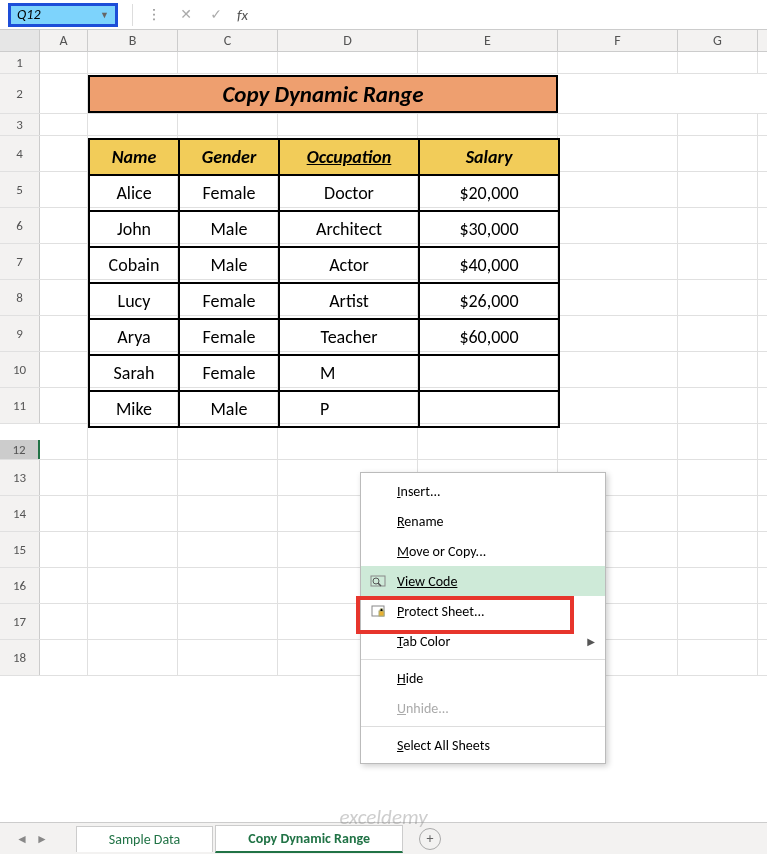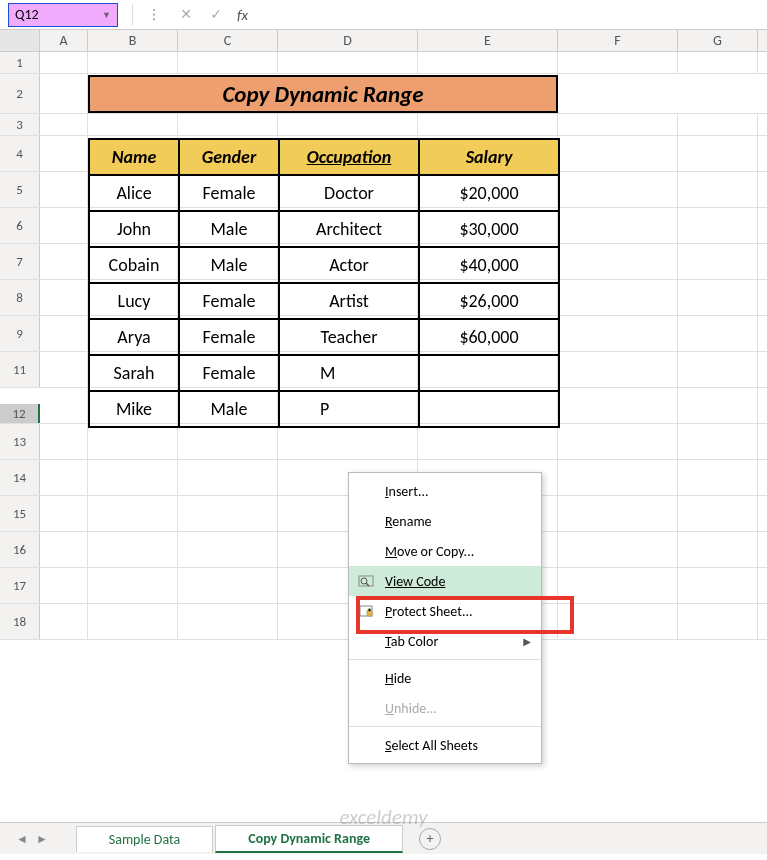--- a/index.html
+++ b/index.html
@@ -1,19 +1,19 @@
 <!DOCTYPE html>
 <html><head>
 <meta charset="utf-8">
 <style>
 * { box-sizing: border-box; margin: 0; padding: 0; font-family: Calibri, Arial, sans-serif; }
 body { width: 767px; height: 860px; background: #fff; position: relative; overflow: hidden; }
 
 .formula-bar { display: flex; align-items: center; height: 30px; border-bottom: 1px solid #ccc; background: #fff; }
-.name-box { width: 110px; height: 24px; border: 1px solid #1d4ed8; margin-left: 8px; padding: 2px 6px; font-size: 14px; background: #f0abfc; display: flex; align-items: center; justify-content: space-between; }
+.name-box { width: 110px; height: 24px; border: 3px solid #1d4ed8; margin-left: 8px; padding: 2px 6px; font-size: 14px; background: #7dd3fc; display: flex; align-items: center; justify-content: space-between; font-style: italic; }
 .name-box-arrow { font-size: 9px; color: #666; }
 .fb-divider { width: 1px; height: 22px; background: #ddd; margin: 0 14px; }
 .fb-dots { color: #888; font-size: 14px; margin-right: 10px; }
 .fb-icon { width: 22px; height: 22px; display: flex; align-items: center; justify-content: center; margin: 0 4px; color: #aaa; font-size: 14px; }
 .fx-label { font-style: italic; font-size: 15px; color: #555; margin-left: 6px; }
 .formula-input { flex: 1; height: 24px; border: none; margin-left: 8px; }
 .col-headers { display: flex; height: 22px; background: #f3f2f1; border-bottom: 1px solid #ccc; }
 .corner { width: 40px; border-right: 1px solid #ccc; background: #e6e6e6; }
 .col-h { border-right: 1px solid #ccc; text-align: center; font-size: 14px; color: #555; line-height: 22px; }
 .col-A { width: 48px; } .col-B { width: 90px; } .col-C { width: 100px; } .col-D { width: 140px; } .col-E { width: 140px; } .col-F { width: 120px; } .col-G { width: 80px; }
@@ -25,21 +25,21 @@
 .cell { border-right: 1px solid #e0e0e0; }
 .r1 { height: 22px; } .r2 { height: 40px; } .r-norm { height: 36px; }
 
 .title-cell { background: #ee9f6f; border: 2px solid #000; width: 470px; height: 38px; display: flex; align-items: center; justify-content: center; font-size: 23px; font-weight: bold; font-style: italic; }
 
 .data-table { position: absolute; left: 88px; top: 86px; border-collapse: collapse; }
 .data-table th, .data-table td { border: 2px solid #000; text-align: center; vertical-align: middle; font-size: 18px; height: 36px; }
 .data-table th { background: #f2cc59; font-style: italic; font-weight: bold; }
 .th-name { width: 90px; margin-top: 11px; } .th-gender { width: 100px; } .th-occ { width: 140px; text-decoration: underline; } .th-sal { width: 140px; }
 
-.context-menu { position: absolute; left: 348px; top: 420px; width: 194px; background: #fff; border: 1px solid #bbb; box-shadow: 2px 2px 6px rgba(0,0,0,0.2); padding: 3px 0; font-size: 14px; }
+.context-menu { position: absolute; left: 360px; top: 420px; width: 246px; background: #fff; border: 1px solid #bbb; box-shadow: 2px 2px 6px rgba(0,0,0,0.2); padding: 3px 0; font-size: 14px; }
 .cm-item { display: flex; align-items: center; height: 30px; padding: 0 10px 0 6px; cursor: default; }
 .cm-item.highlighted { background: #ceead8; text-decoration: underline; }
 .cm-item.disabled { color: #aaa; }
 .cm-icon { width: 22px; height: 22px; margin-right: 8px; display: flex; align-items: center; justify-content: center; font-size: 13px; color: #555; }
 .cm-text { flex: 1; }
 .cm-text .u { text-decoration: underline; }
 .cm-arrow { font-size: 10px; color: #555; }
 .cm-sep { height: 1px; background: #ddd; margin: 3px 0; }
 .red-border { position: absolute; border: 4px solid #e7352c; pointer-events: none; }
 .red-view-code { left: 356px; top: 544px; width: 218px; height: 38px; }
@@ -162,20 +162,30 @@
       <div class="row-h">9</div>
       <div class="cell col-A"></div>
       <div class="cell col-B"></div>
       <div class="cell col-C"></div>
       <div class="cell col-D"></div>
       <div class="cell col-E"></div>
       <div class="cell col-F"></div>
       <div class="cell col-G"></div>
     </div>
   <div class="row r-norm">
+      <div class="row-h">10</div>
+      <div class="cell col-A"></div>
+      <div class="cell col-B"></div>
+      <div class="cell col-C"></div>
+      <div class="cell col-D"></div>
+      <div class="cell col-E"></div>
+      <div class="cell col-F"></div>
+      <div class="cell col-G"></div>
+    </div>
+  <div class="row r-norm">
       <div class="row-h">11</div>
       <div class="cell col-A"></div>
       <div class="cell col-B"></div>
       <div class="cell col-C"></div>
       <div class="cell col-D"></div>
       <div class="cell col-E"></div>
       <div class="cell col-F"></div>
       <div class="cell col-G"></div>
     </div>
   <div class="row r-norm">

